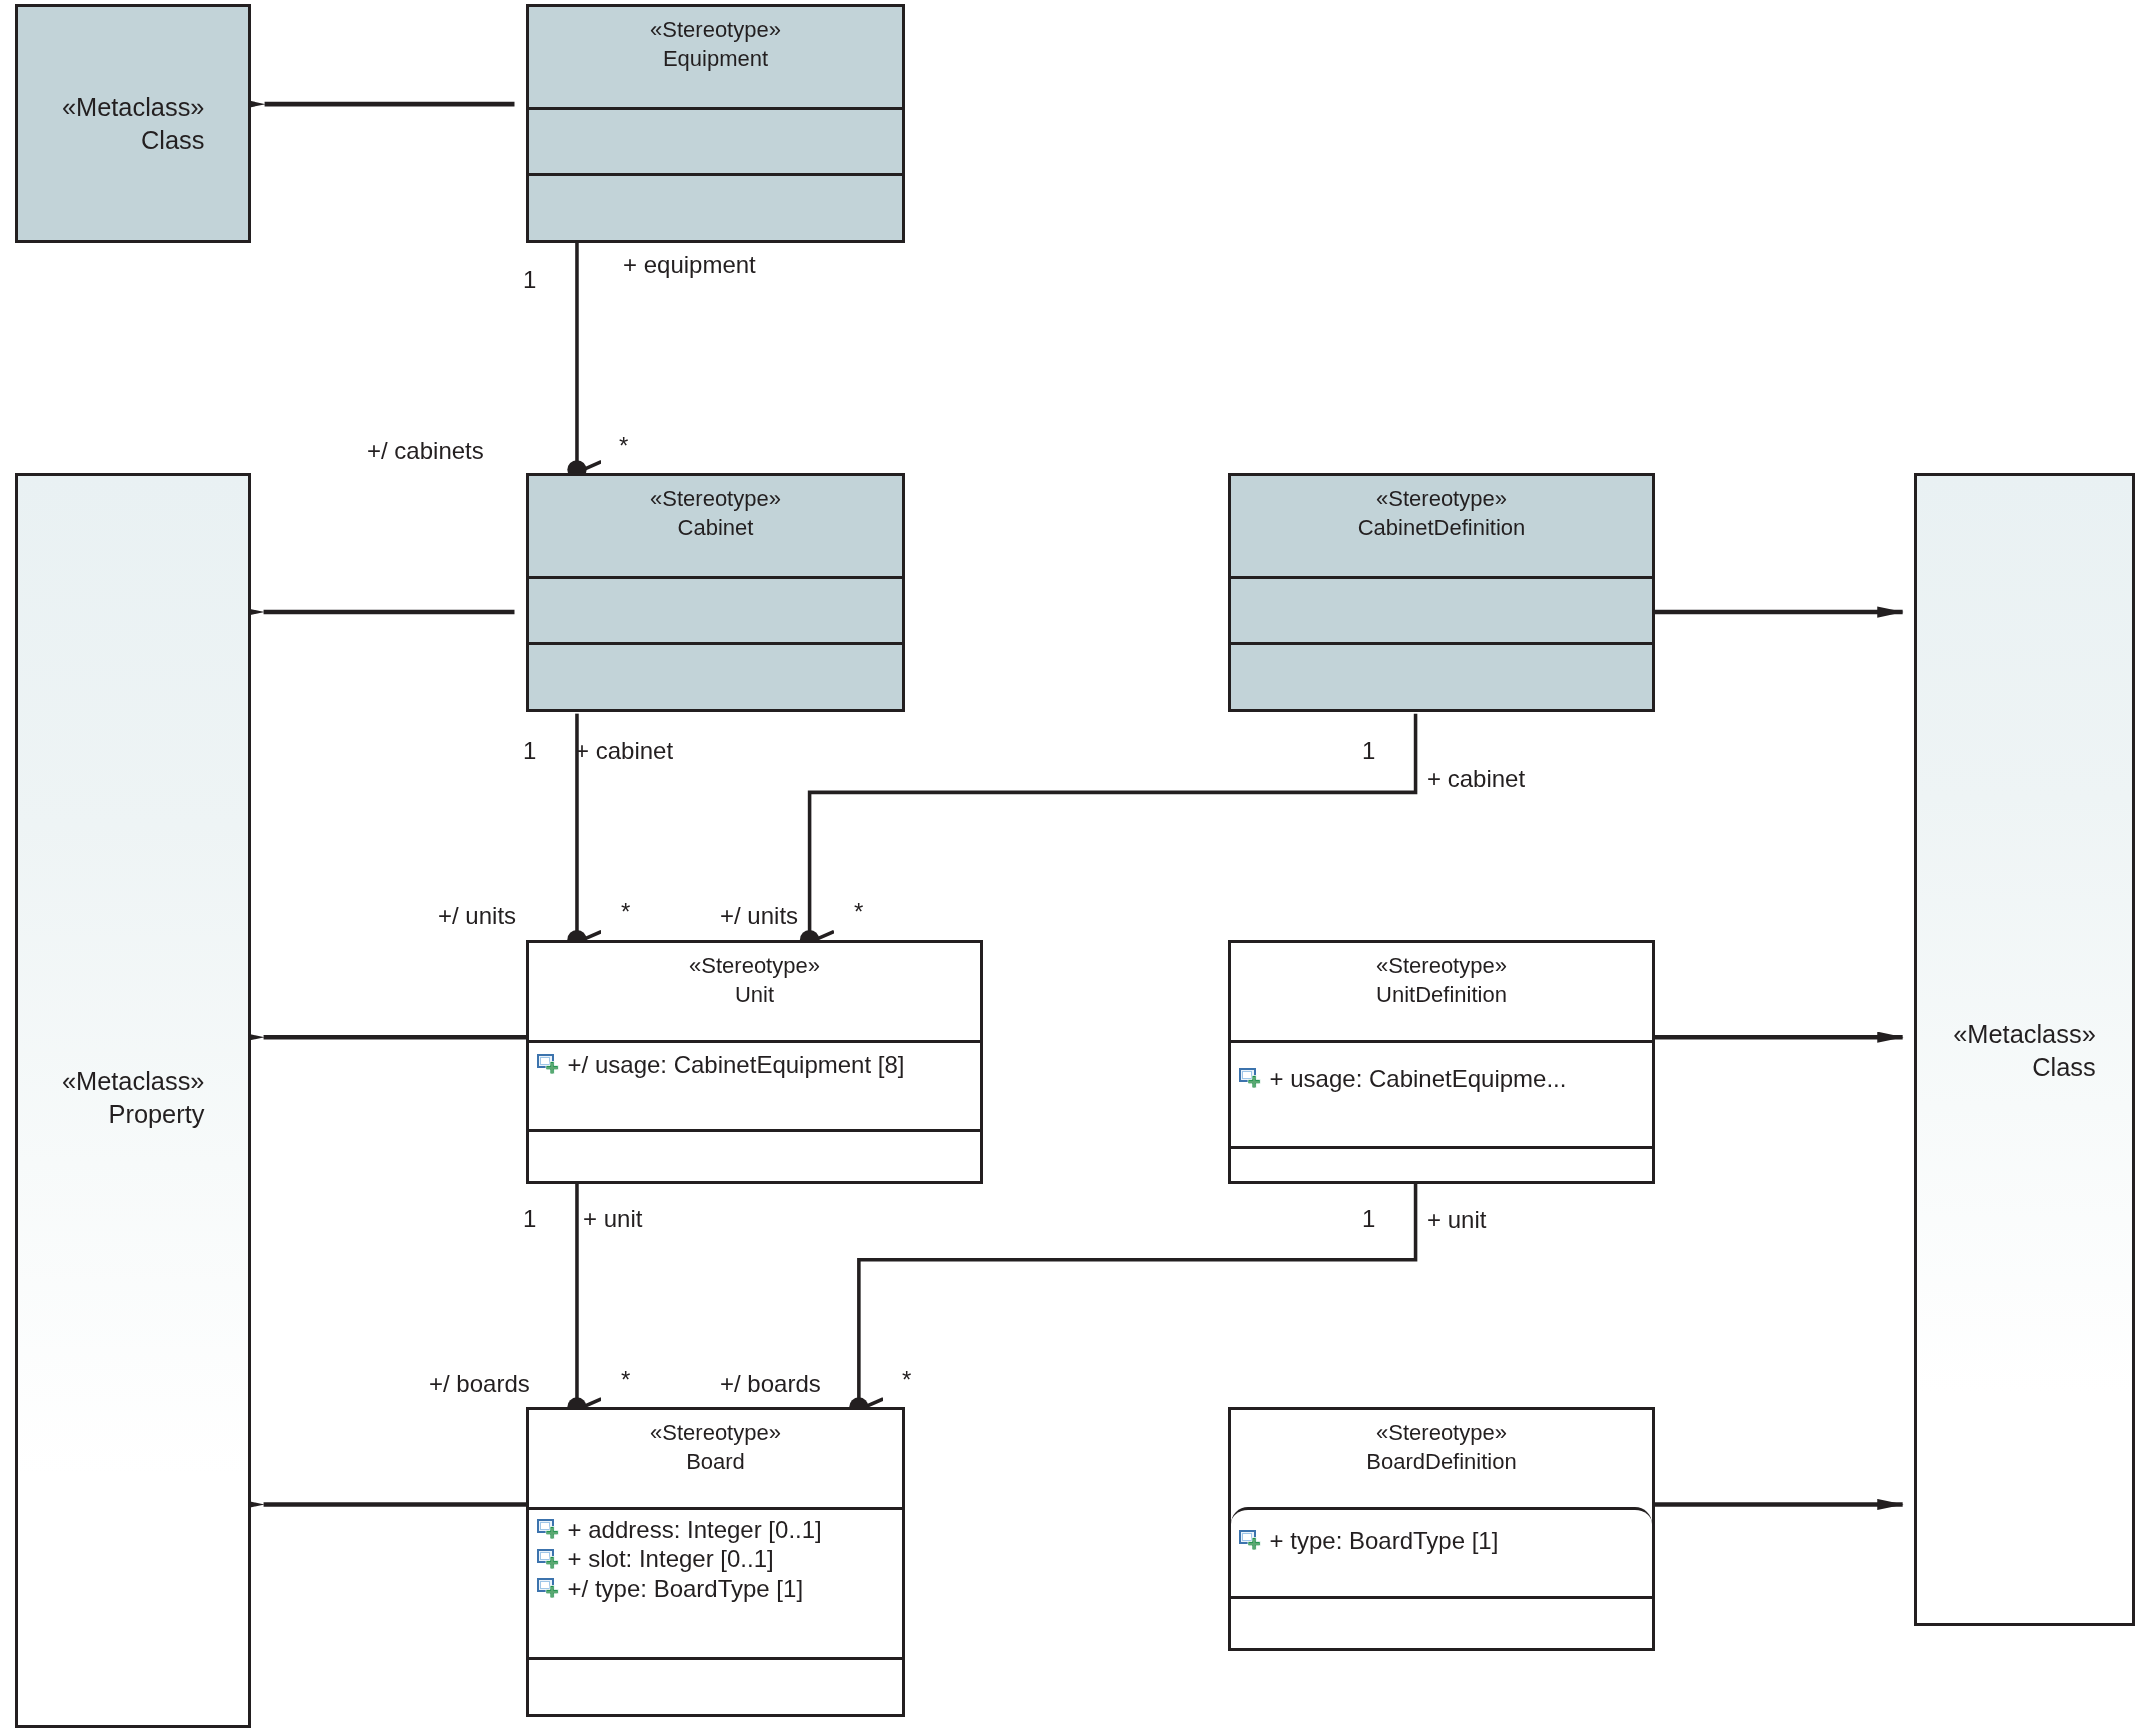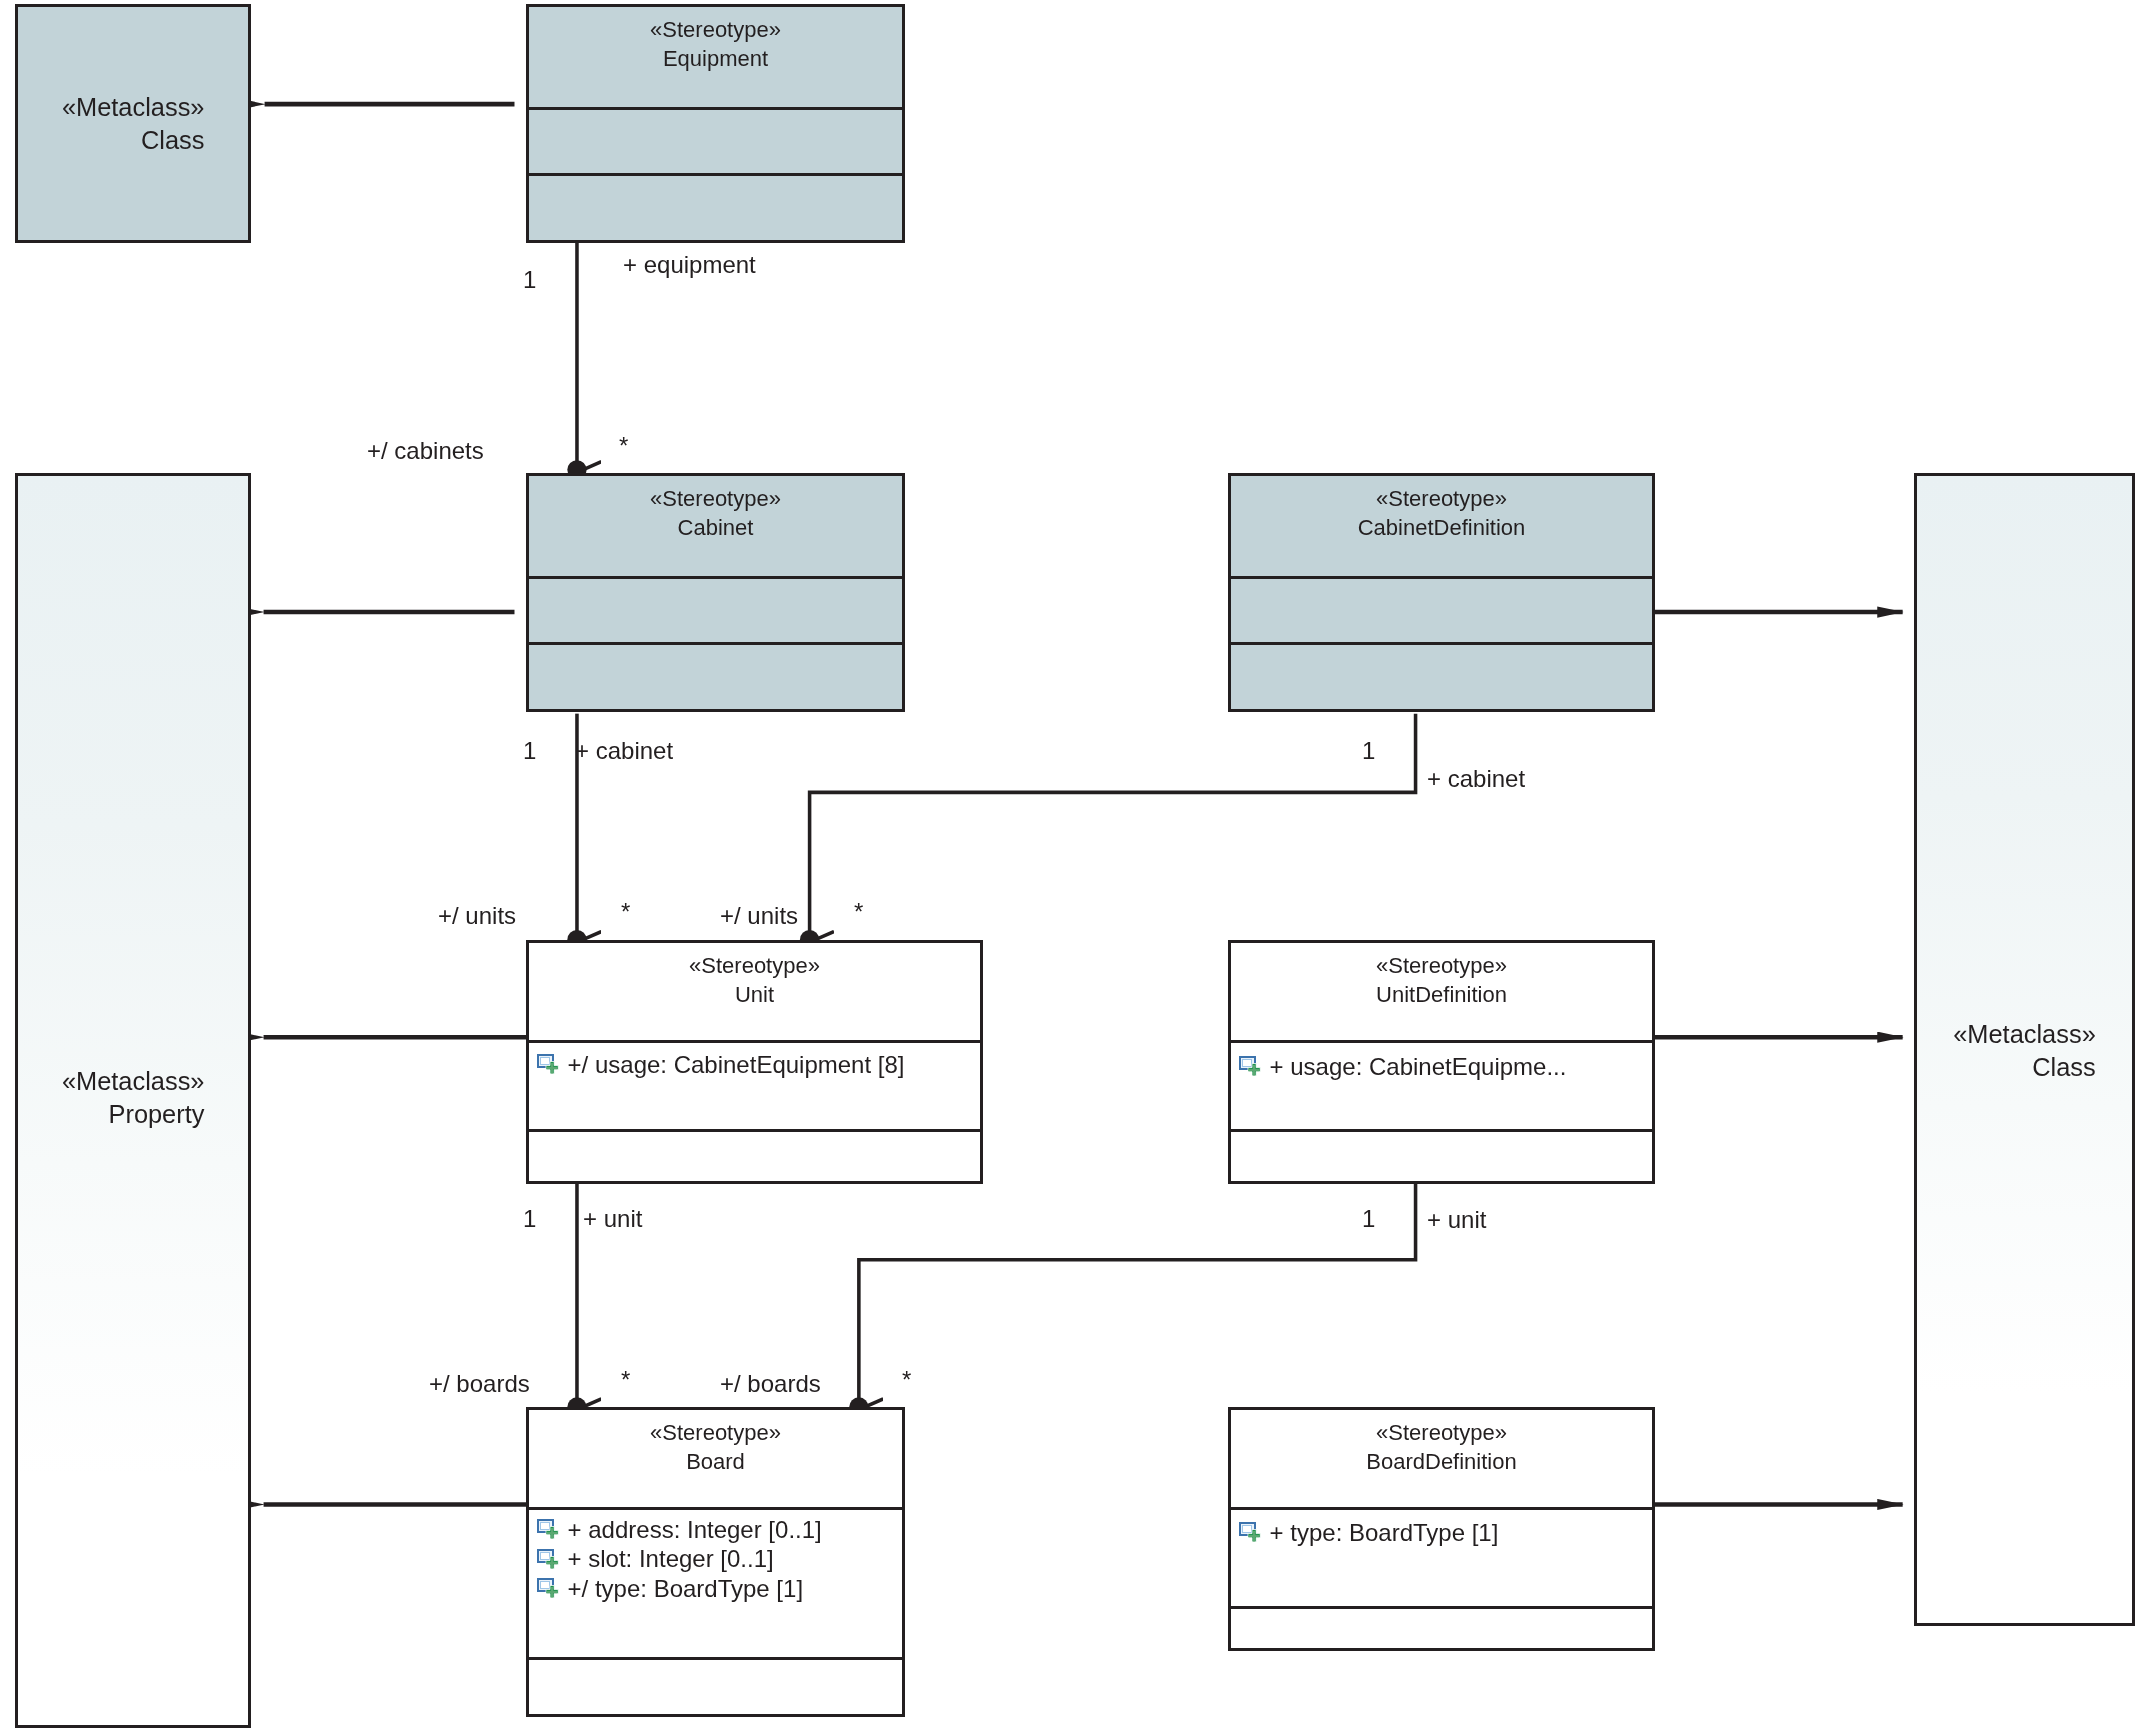--- a/index.html
+++ b/index.html
@@ -260,21 +260,21 @@
     <div class="compartment divided" style="flex:1;"></div>
   </div>
 
   <div class="uml-box plain-box" style="left:1228px; top:940px; width:427px; height:244px;">
     <div class="compartment" style="height:97px;">
       <div class="title">
         <span class="stereo">«Stereotype»</span>
         <span class="nm">UnitDefinition</span>
       </div>
     </div>
-    <div class="compartment divided" style="height:89px; padding-top:9px;">
+    <div class="compartment divided" style="height:106px; padding-top:21px;">
       <div class="attr-row">
         <span class="prop-icon">
           <span class="sq-outer"></span>
             <span class="sq-inner"></span>
           <svg class="plus-bg" viewBox="0 0 28 28" xmlns="http://www.w3.org/2000/svg">
             <path d="M10 1 h8 v8 h8 v8 h-8 v8 h-8 v-8 h-8 v-8 h8 z" fill="#0b8a43" stroke="#ffffff" stroke-width="1.5"></path>
             <path d="M11.5 3.5 h5 v8 h8 v5 h-8 v8 h-5 v-8 h-8 v-5 h8 z" fill="#5aa871"></path>
           </svg>
         </span>
         <span class="attr-text">+ usage: CabinetEquipme...</span>
@@ -328,21 +328,21 @@
     <div class="compartment divided" style="flex:1;"></div>
   </div>
 
   <div class="uml-box plain-box" style="left:1228px; top:1407px; width:427px; height:244px;">
     <div class="compartment" style="height:97px;">
       <div class="title">
         <span class="stereo">«Stereotype»</span>
         <span class="nm">BoardDefinition</span>
       </div>
     </div>
-    <div class="compartment divided" style="height:99px; padding-top:8px;">
+    <div class="compartment divided" style="height:89px; padding-top:16px;border-radius:17px;">
       <div class="attr-row">
         <span class="prop-icon">
           <span class="sq-outer"></span>
             <span class="sq-inner"></span>
           <svg class="plus-bg" viewBox="0 0 28 28" xmlns="http://www.w3.org/2000/svg">
             <path d="M10 1 h8 v8 h8 v8 h-8 v8 h-8 v-8 h-8 v-8 h8 z" fill="#0b8a43" stroke="#ffffff" stroke-width="1.5"></path>
             <path d="M11.5 3.5 h5 v8 h8 v5 h-8 v8 h-5 v-8 h-8 v-5 h8 z" fill="#5aa871"></path>
           </svg>
         </span>
         <span class="attr-text">+ type: BoardType [1]</span>

